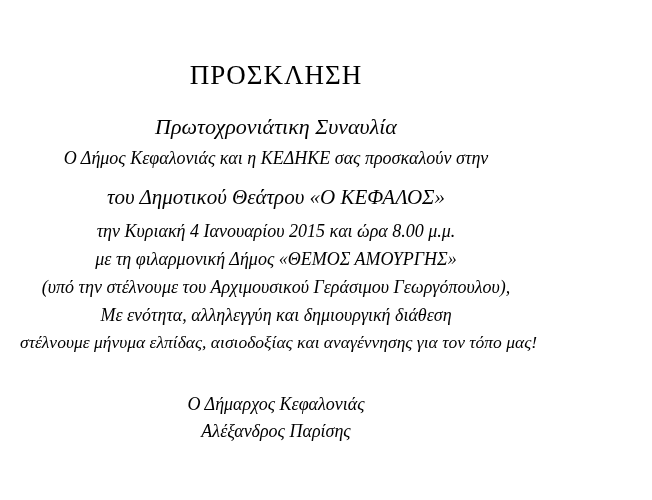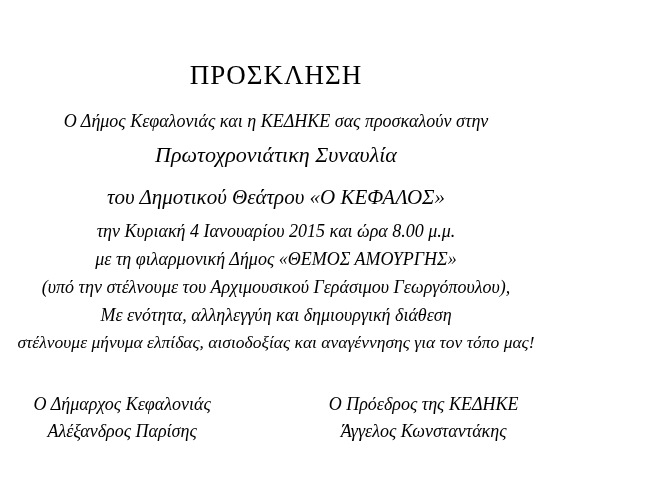--- a/index.html
+++ b/index.html
@@ -14,21 +14,20 @@
     color: #000000;
     overflow: hidden;
   }
   .invitation {
     width: 552px;
     height: 500px;
     box-sizing: border-box;
     padding: 60px 20px 20px 20px;
     display: flex;
     flex-direction: column;
-    align-items: center;
   }
   .title {
     font-size: 27px;
     letter-spacing: 1px;
     margin-bottom: 16px;
     text-align: center;
     font-weight: normal;
   }
   .line {
     text-align: center;
@@ -68,35 +67,31 @@
     line-height: 1.55;
   }
 </style>
 </head>
 <body>
 
 <div class="invitation">
 
   <div class="title">ΠΡΟΣΚΛΗΣΗ</div>
 
+  <div class="line big">Πρωτοχρονιάτικη Συναυλία</div>
   <div class="line">Ο Δήμος Κεφαλονιάς και η ΚΕΔΗΚΕ σας προσκαλούν στην</div>
-  <div class="line big">Πρωτοχρονιάτικη Συναυλία</div>
   <div class="line big2">του Δημοτικού Θεάτρου «Ο ΚΕΦΑΛΟΣ»</div>
   <div class="line">την Κυριακή 4 Ιανουαρίου 2015 και ώρα 8.00 μ.μ.</div>
   <div class="line">με τη φιλαρμονική Δήμος «ΘΕΜΟΣ ΑΜΟΥΡΓΗΣ»</div>
   <div class="line">(υπό την στέλνουμε του Αρχιμουσικού Γεράσιμου Γεωργόπουλου),</div>
   <div class="line">Με ενότητα, αλληλεγγύη και δημιουργική διάθεση</div>
   <div class="line small">στέλνουμε μήνυμα ελπίδας, αισιοδοξίας και αναγέννησης για τον τόπο μας!</div>
 
   <div class="spacer"></div>
 
   <div class="signatures">
     <div class="sig-col">
       <div>Ο Δήμαρχος Κεφαλονιάς</div>
       <div>Αλέξανδρος Παρίσης</div>
     </div>
-    <div class="sig-col">
-      <div>Ο Πρόεδρος της ΚΕΔΗΚΕ</div>
-      <div>Άγγελος Κωνσταντάκης</div>
-    </div>
   </div>
 
 </div>
 
 </body></html>

